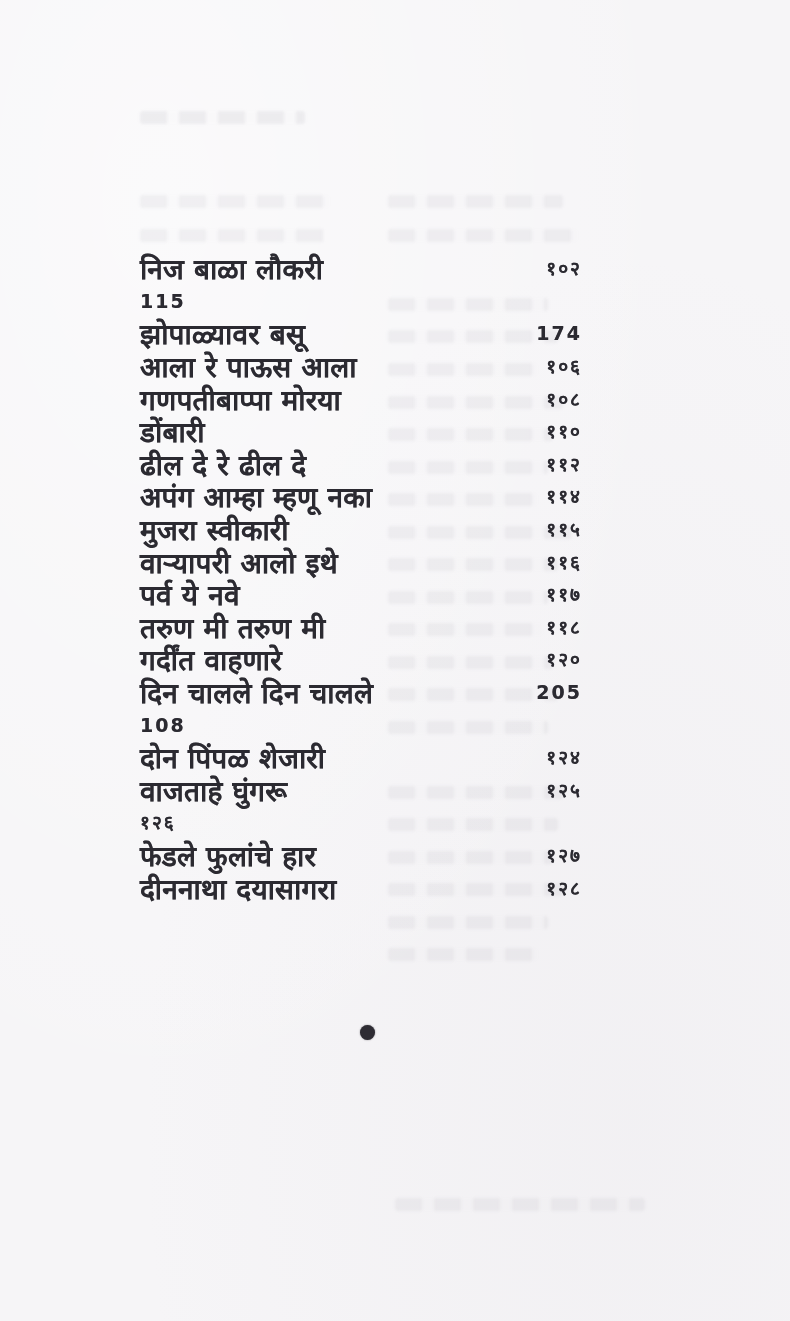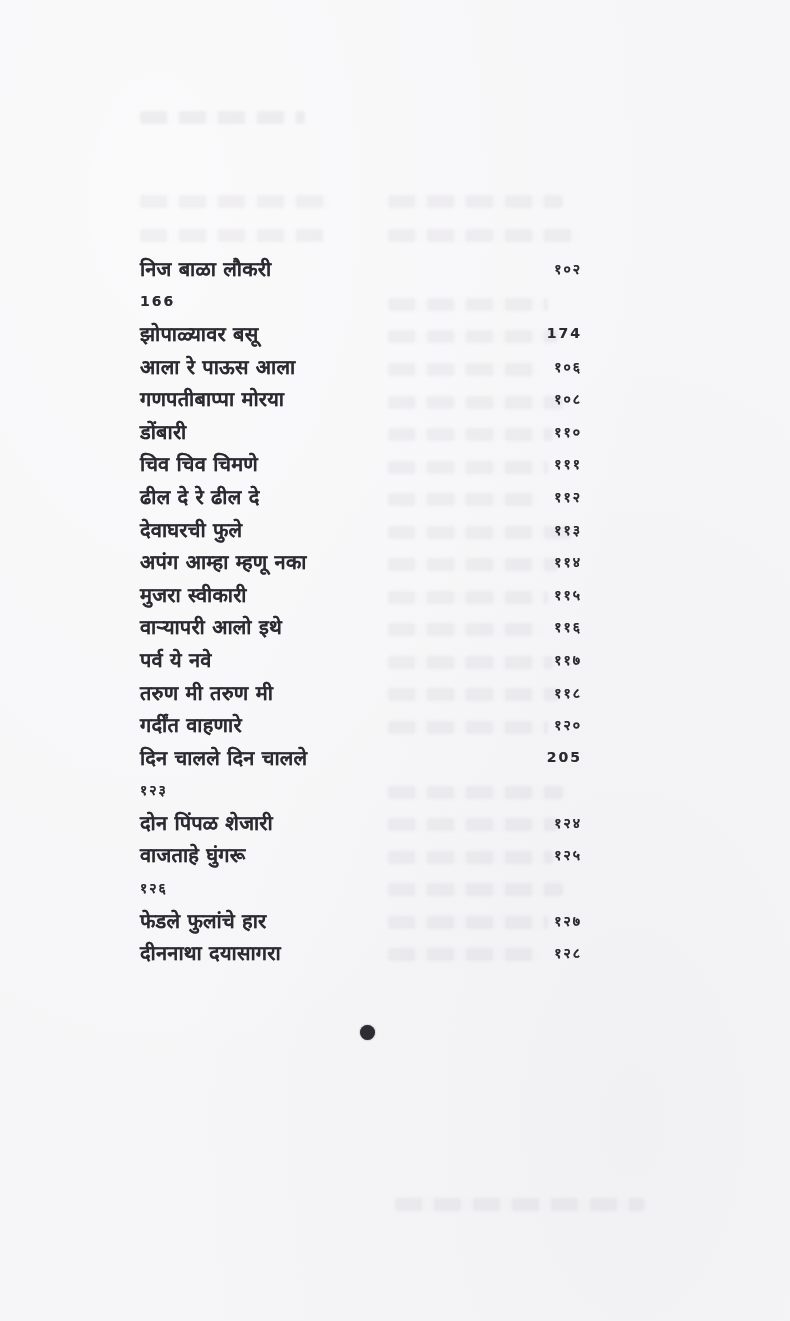--- a/index.html
+++ b/index.html
@@ -20,29 +20,29 @@
     position: absolute;
     left: 140px; top: 252px; width: 442px;
   }
   .row {
     height: 32.6px;
     display: flex;
     align-items: center;
     justify-content: space-between;
   }
   .row .t {
-    font-size: 20px;
+    font-size: 28px;
     font-weight: 600;
     color: #2b2a31;
     letter-spacing: 0.2px;
     white-space: nowrap;
     text-shadow: 0 0 0.4px rgba(43,42,49,0.55);
   }
   .row .n {
-    font-size: 14px;
+    font-size: 19px;
     font-weight: 600;
     color: #2b2a31;
     letter-spacing: 2px;
     text-shadow: 0 0 0.4px rgba(43,42,49,0.55);
   }
 
   
   .end-dot {
     position: absolute;
     left: 360px; top: 1025px;
@@ -100,21 +100,21 @@
 
   <div class="ghost" style="left:395px; top:1198px; width:250px;"></div>
 
   <div class="toc" id="toc">
   <div class="row">
     <span class="t">निज बाळा लौकरी</span>
     <span class="n">१०२</span>
   </div>
 
   <div class="row">
-    <span class="n">166</span>
+    <span class="n">115</span>
   </div>
 
   <div class="row">
     <span class="t">झोपाळ्यावर बसू</span>
     <span class="n">174</span>
   </div>
 
   <div class="row">
     <span class="t">आला रे पाऊस आला</span>
     <span class="n">१०६</span>
@@ -123,34 +123,26 @@
   <div class="row">
     <span class="t">गणपतीबाप्पा मोरया</span>
     <span class="n">१०८</span>
   </div>
 
   <div class="row">
     <span class="t">डोंबारी</span>
     <span class="n">११०</span>
   </div>
 
-  <div class="row">
-    <span class="t">चिव चिव चिमणे</span>
-    <span class="n">१११</span>
-  </div>
 
   <div class="row">
     <span class="t">ढील दे रे ढील दे</span>
     <span class="n">११२</span>
   </div>
 
-  <div class="row">
-    <span class="t">देवाघरची फुले</span>
-    <span class="n">११३</span>
-  </div>
 
   <div class="row">
     <span class="t">अपंग आम्हा म्हणू नका</span>
     <span class="n">११४</span>
   </div>
 
   <div class="row">
     <span class="t">मुजरा स्वीकारी</span>
     <span class="n">११५</span>
   </div>
@@ -175,21 +167,21 @@
     <span class="n">१२०</span>
   </div>
 
 
   <div class="row">
     <span class="t">दिन चालले दिन चालले</span>
     <span class="n">205</span>
   </div>
 
   <div class="row">
-    <span class="n">१२३</span>
+    <span class="n">108</span>
   </div>
 
   <div class="row">
     <span class="t">दोन पिंपळ शेजारी</span>
     <span class="n">१२४</span>
   </div>
 
   <div class="row">
     <span class="t">वाजताहे घुंगरू</span>
     <span class="n">१२५</span>

